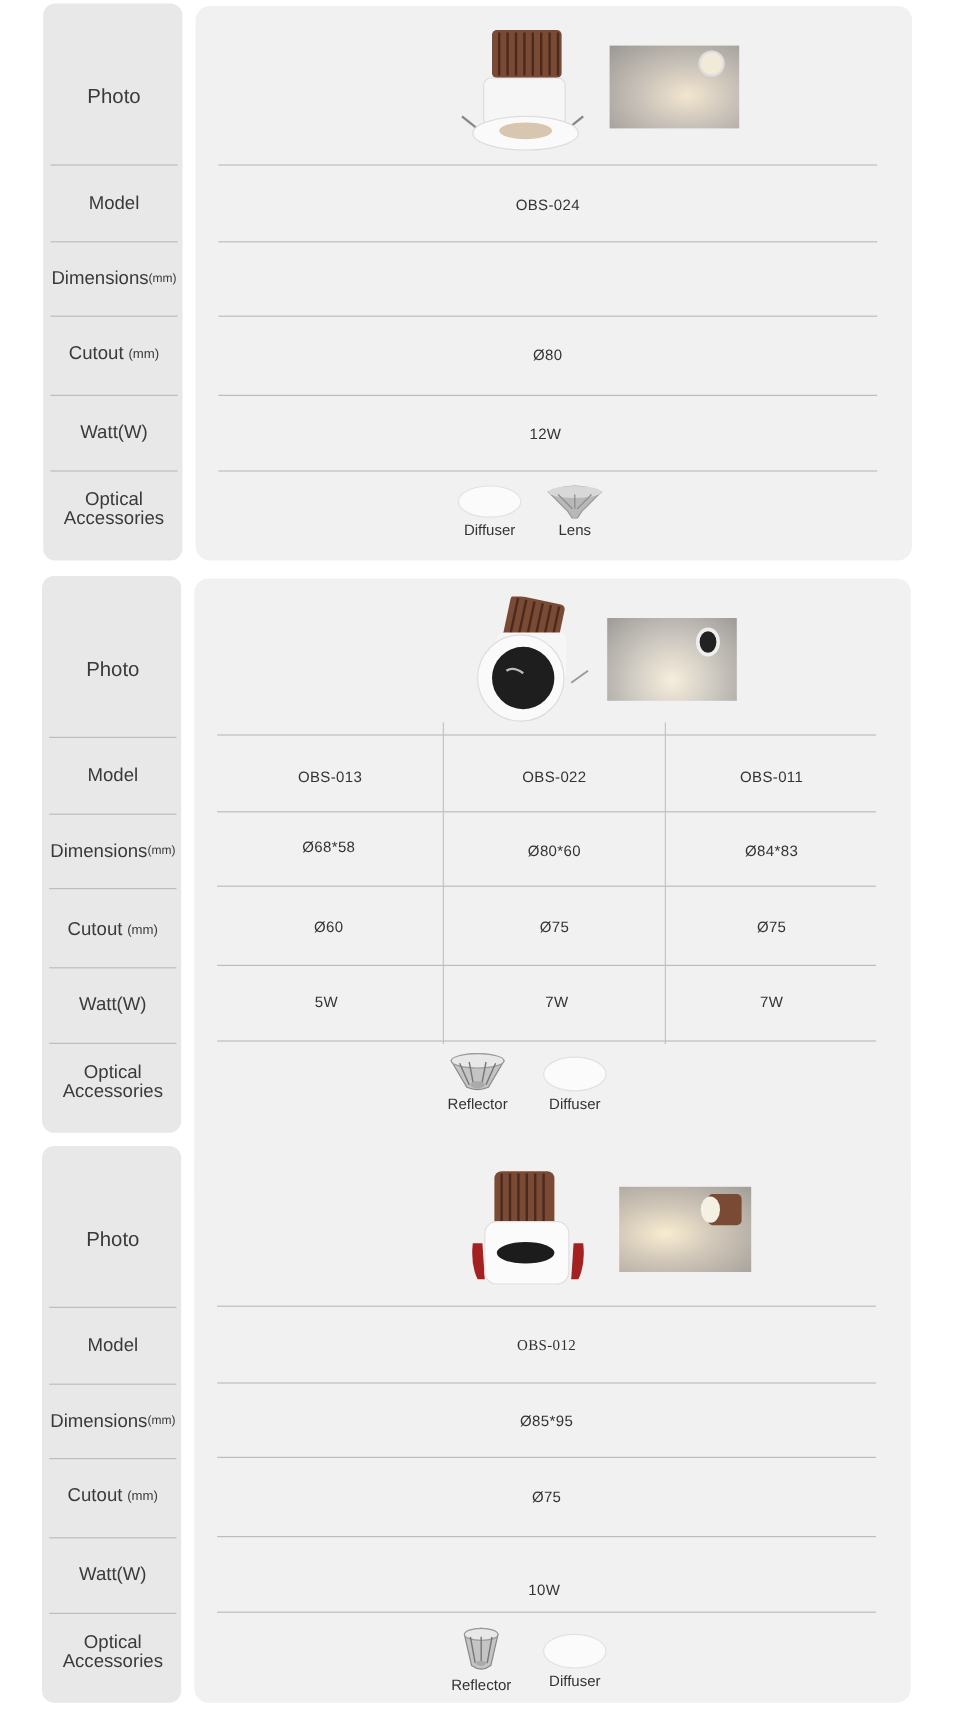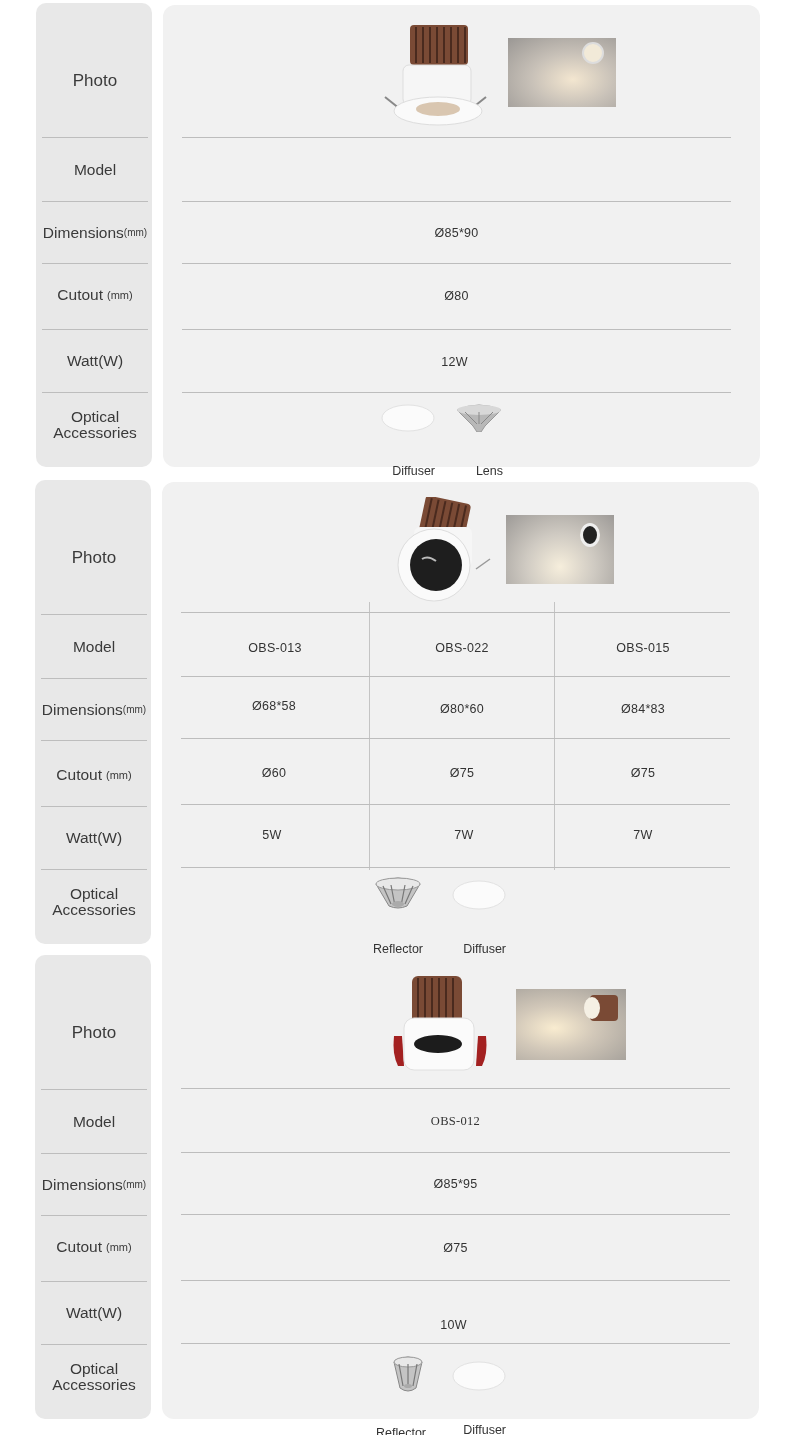--- a/index.html
+++ b/index.html
@@ -23,21 +23,21 @@
   .lrow .unit { font-size: 10px; }
   .lrow .unit2 { font-size: 11px; margin-left: 4px; }
   .ldiv { position: absolute; left: 6px; width: 106px; height: 1px; background: #bdbdbd; }
   .vdiv { position: absolute; left: 19px; width: 549px; height: 1px; background: #bdbdbd; }
   .vcol { position: absolute; width: 1px; background: #c4c4c4; }
   .vcell {
     position: absolute; display: flex; align-items: center; justify-content: center;
     font-size: 12.5px; color: #333; letter-spacing: 0.3px;
   }
   .photo-area { position: absolute; display: flex; align-items: center; }
-  .acc { position: absolute; display: flex; flex-direction: column; align-items: flex-end; gap: 29px; }
+  .acc { position: absolute; display: flex; flex-direction: column; align-items: center; }
   .acc-label { font-size: 12.5px; color: #333; margin-top: 3px; }
 </style>
 </head>
 <body>
 
 <div class="section" style="top:0;">
   <div class="label-card" style="top:3px;height:464px;">
     <div class="lrow" style="top:50px;height:56px;font-size:17px;">Photo</div>
     <div class="ldiv" style="top:134px;"></div>
     <div class="lrow" style="top:150px;height:34px;">
@@ -81,22 +81,22 @@
         </g>
         <rect x="20" y="48" width="68" height="40" rx="6" fill="#f6f6f6" stroke="#ddd"></rect>
         <ellipse cx="55" cy="94" rx="44" ry="14" fill="#fafafa" stroke="#ddd"></ellipse>
         <ellipse cx="55" cy="92" rx="22" ry="7" fill="#d9c6b0"></ellipse>
       </svg>
       <div style="margin-left:20px;width:108px;height:69px;background:radial-gradient(ellipse at 60% 60%, #f3e6d0 0%, #c8c1b8 45%, #9a9794 100%);position:relative;">
         <div style="position:absolute;right:12px;top:4px;width:22px;height:22px;border-radius:50%;background:#f2ead8;border:2px solid #ddd;"></div>
       </div>
     </div>
     <div class="vdiv" style="top:132px;"></div>
+    <div class="vcell" style="left:19px;width:549px;top:150px;height:32px;">OBS-024</div>
     <div class="vdiv" style="top:196px;"></div>
-    <div class="vcell" style="left:19px;width:549px;top:212px;height:32px;">Ø85*90</div>
     <div class="vdiv" style="top:258px;"></div>
     <div class="vcell" style="left:19px;width:549px;top:275px;height:32px;">Ø80</div>
     <div class="vdiv" style="top:324px;"></div>
     <div class="vcell" style="left:19px;width:545px;top:341px;height:32px;">12W</div>
     <div class="vdiv" style="top:387px;"></div>
     <div class="acc" style="left:218px;top:399px;">
       <svg width="54" height="28">
           <ellipse cx="27" cy="14" rx="26" ry="13" fill="#fbfbfb" stroke="#e2e2e2"></ellipse>
         </svg>
       <span class="acc-label">Diffuser</span>
@@ -161,21 +161,21 @@
       <div style="margin-left:14px;width:108px;height:69px;background:radial-gradient(ellipse at 50% 75%, #f6eedc 0%, #cfcac2 45%, #9d9a97 100%);position:relative;">
         <div style="position:absolute;right:14px;top:8px;width:20px;height:24px;border-radius:50%;background:#222;border:3px solid #eee;"></div>
       </div>
     </div>
     <div class="vcol" style="left:207px;top:120px;height:268px;"></div>
     <div class="vcol" style="left:392px;top:120px;height:268px;"></div>
     <div class="vdiv" style="top:130px;"></div>
 
     <div class="vcell" style="left:19px;width:188px;top:150px;height:32px;">OBS-013</div>
     <div class="vcell" style="left:208px;width:184px;top:150px;height:32px;">OBS-022</div>
-    <div class="vcell" style="left:393px;width:176px;top:150px;height:32px;">OBS-015</div>
+    <div class="vcell" style="left:393px;width:176px;top:150px;height:32px;">OBS-011</div>
     <div class="vdiv" style="top:194px;"></div>
 
     <div class="vcell" style="left:19px;width:186px;top:208px;height:32px;">Ø68*58</div>
     <div class="vcell" style="left:208px;width:184px;top:211px;height:32px;">Ø80*60</div>
     <div class="vcell" style="left:393px;width:176px;top:211px;height:32px;text-align:right;">Ø84*83</div>
     <div class="vdiv" style="top:256px;"></div>
 
     <div class="vcell" style="left:19px;width:186px;top:275px;height:32px;">Ø60</div>
     <div class="vcell" style="left:208px;width:184px;top:275px;height:32px;">Ø75</div>
     <div class="vcell" style="left:393px;width:176px;top:275px;height:32px;">Ø75</div>

